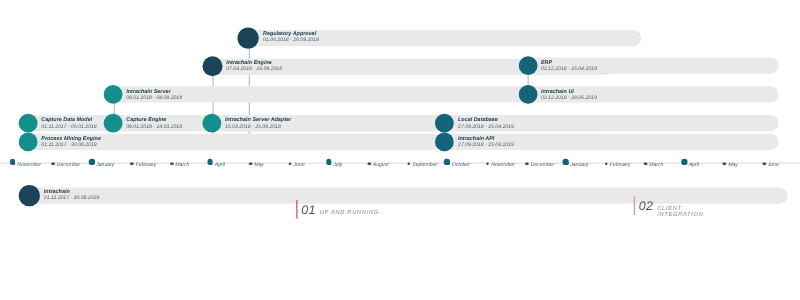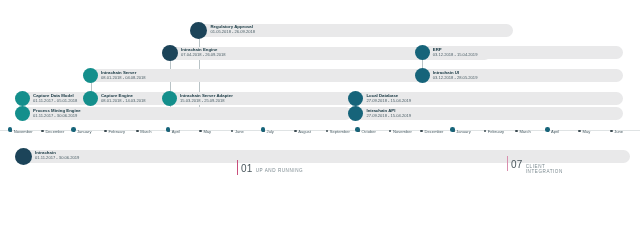--- a/index.html
+++ b/index.html
@@ -3,21 +3,21 @@
 <meta charset="utf-8">
 <style>
   html,body{margin:0;padding:0;}
   body{
     width:640px;height:190px;
     background:#ffffff;
     font-family:"Liberation Sans", sans-serif;
     overflow:hidden;
     position:relative;
   }
-  #chart{position:absolute;left:0;top:0;width:533px;height:190px;}
+  #chart{position:absolute;left:0;top:0;width:533px;height:190px;font-style:italic;}
 
   .bar{
     position:absolute;
     height:13px;
     border-radius:6.5px;
     background:#e9e9ea;
   }
   .stem{
     position:absolute;
     width:1px;
@@ -279,17 +279,17 @@
       <div class="qmark" style="left: 544.992px; background: rgb(22, 100, 122);"></div>
     </div>
   <div id="footer-layer">
       <div class="phase" style="left: 241px;">
         <span class="rule" style="background: rgb(201, 79, 124);"></span>
         <span class="num">01</span>
         <span class="cap">UP AND RUNNING</span>
       </div>
       <div class="phase" style="left: 511px;">
         <span class="rule" style="background: rgb(217, 143, 174);"></span>
-        <span class="num">07</span>
+        <span class="num">02</span>
         <span class="cap">CLIENT INTEGRATION</span>
       </div>
     </div>
 </div>
 
 </body></html>

